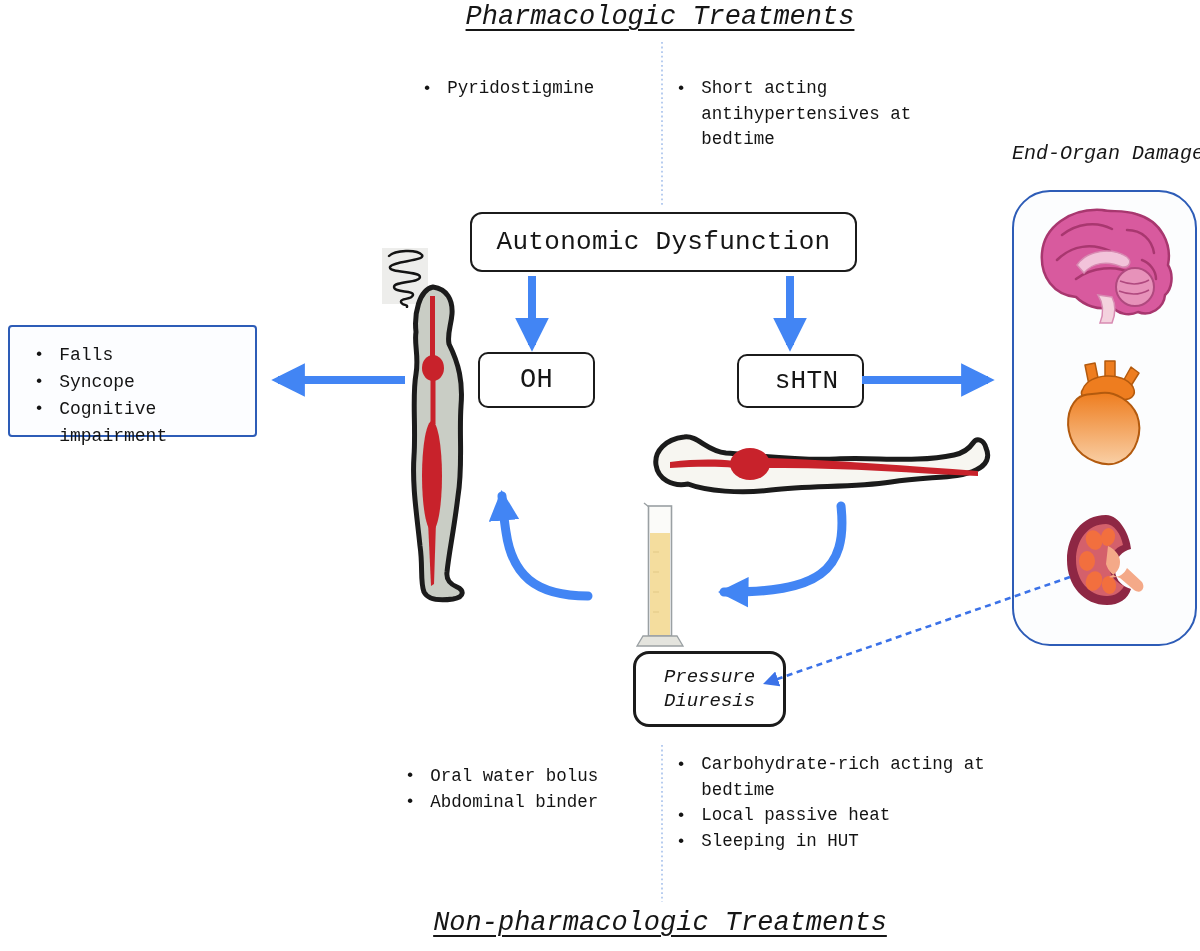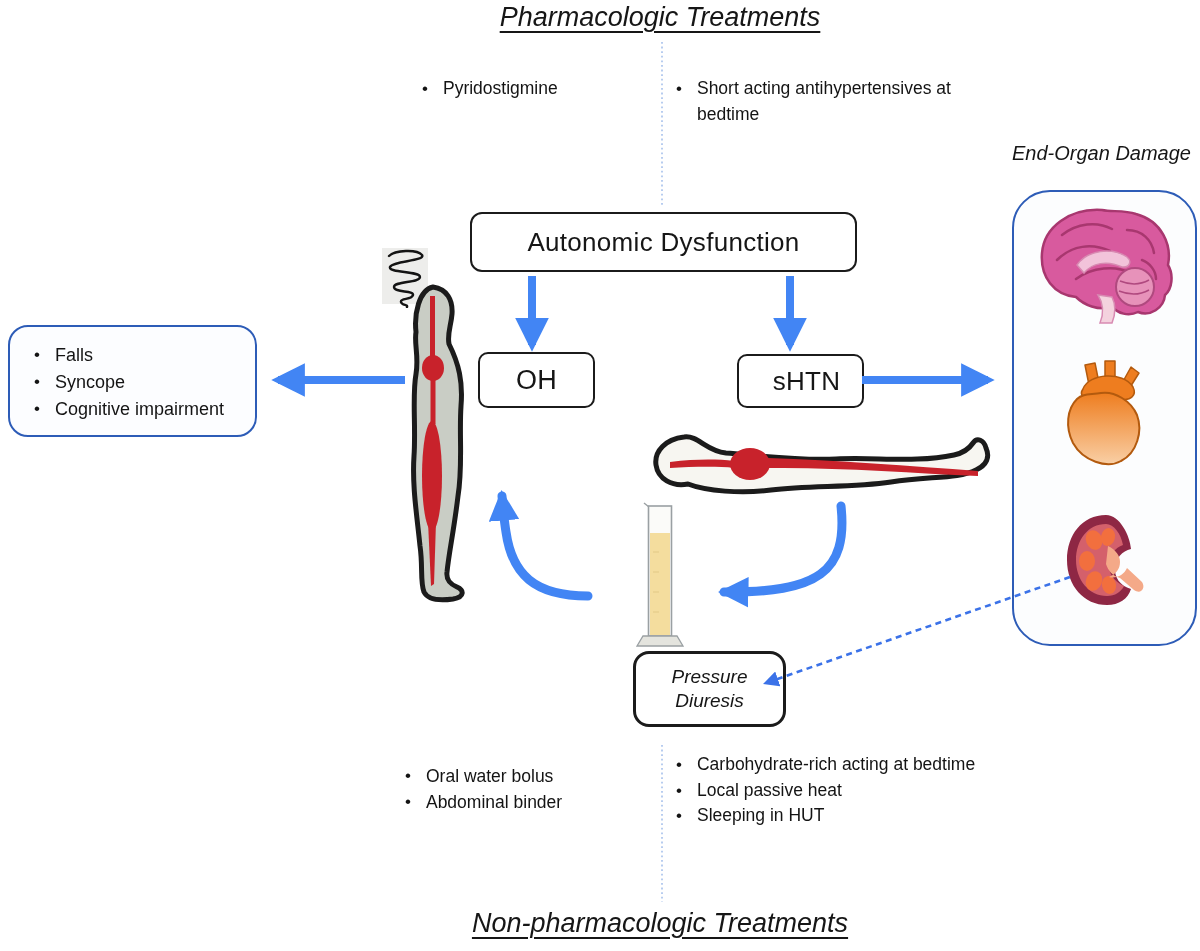--- a/index.html
+++ b/index.html
@@ -1,24 +1,24 @@
 <!DOCTYPE html>
 <html><head>
 <meta charset="utf-8">
 <style>
   html,body{margin:0;padding:0;background:#fff;}
   #canvas{position:relative;width:1200px;height:951px;background:#fff;overflow:hidden;
-          font-family:Liberation Sans, sans-serif;color:#111;}
+          font-family:Liberation Mono, monospace;color:#111;}
   .abs{position:absolute;}
   .title{font-style:italic;font-size:27px;text-decoration:underline;text-underline-offset:5px;
          text-decoration-thickness:2px;text-align:center;color:#161616;}
   .node-box{position:absolute;border:2.5px solid #1b1b1b;border-radius:12px;background:#fff;
             display:flex;align-items:center;justify-content:center;}
   .node-label{font-size:26px;color:#161616;letter-spacing:.3px;}
-  .blue-box{position:absolute;border:2.2px solid #2d5cb7;border-radius:20px;background:#fcfdff;}
+  .blue-box{position:absolute;border:2.2px solid #2d5cb7;border-radius:4px;background:#fcfdff;}
   ul.blist{list-style:none;margin:0;padding:0;font-size:17.5px;line-height:25.5px;color:#141414;}
   ul.blist li{display:flex;align-items:flex-start;}
   ul.blist li::before{content:"\2022";margin-right:15px;font-size:17px;line-height:25.5px;}
   .organ-panel{position:absolute;left:1012px;top:190px;width:181px;height:452px;
                border:2.6px solid #2d5cb7;border-radius:38px;background:#fcfdfe;}
   .pd-text{font-style:italic;font-size:19px;line-height:24px;text-align:center;color:#161616;}
   svg{display:block;}
 </style>
 </head>
 <body>

